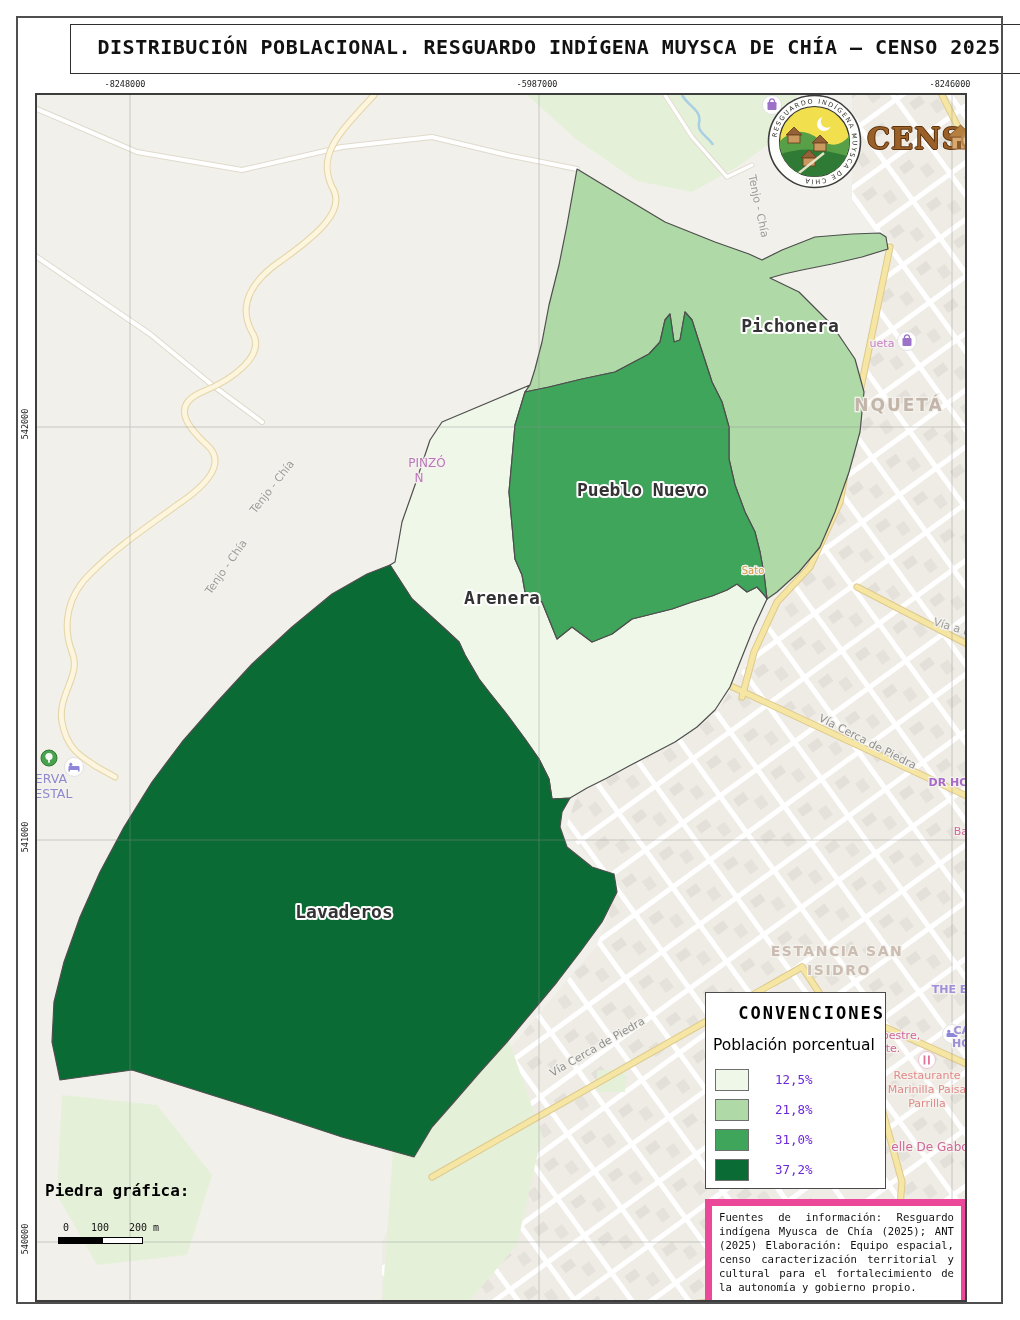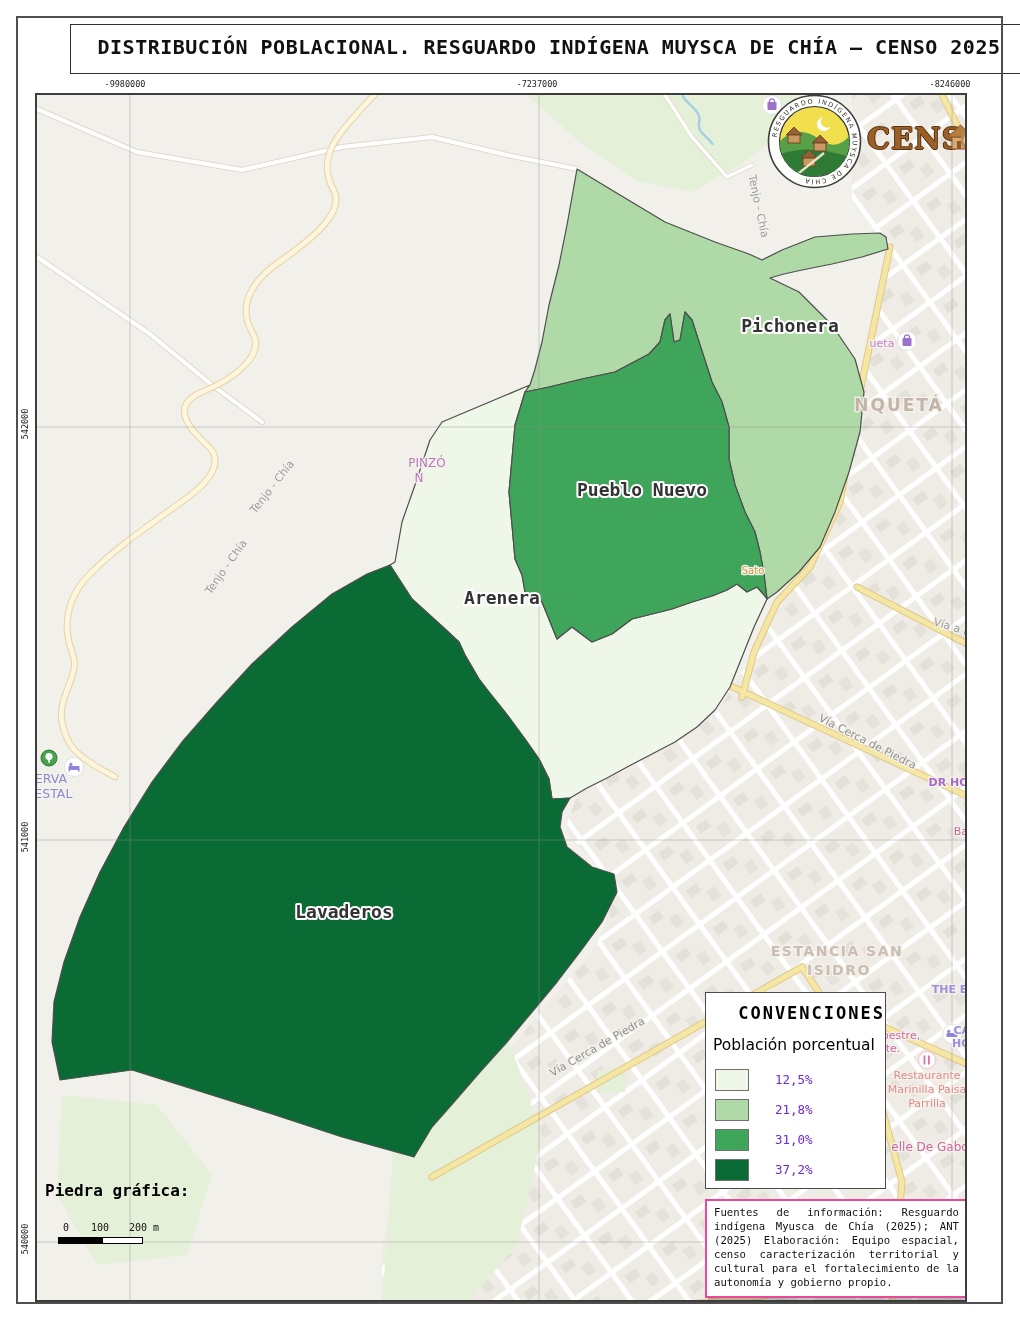--- a/index.html
+++ b/index.html
@@ -24,21 +24,21 @@
         border:1.5px solid #4a4a4a;box-sizing:border-box;z-index:20;}
   .legend-title{font-family:"DejaVu Sans Mono",monospace;font-weight:bold;font-size:17px;
         letter-spacing:2px;text-align:right;margin-top:10px;color:#000;}
   .legend-subtitle{font-family:"DejaVu Sans",sans-serif;font-size:15.5px;color:#000;
         margin:13px 0 14px 7px;}
   .leg-row{display:flex;align-items:center;margin:7px 0 0 9px;height:23px;}
   .leg-swatch{width:34px;height:22px;border:1px solid #6f6f6f;box-sizing:border-box;}
   .leg-label{font-family:"DejaVu Sans Mono",monospace;font-size:12.5px;color:#6d28d9;margin-left:26px;}
   
   .source-box{position:absolute;left:668px;top:1104px;width:263px;background:#fff;
-        border:2px solid #ec4899;box-shadow:3px 3px 0 rgba(90,90,90,.35);box-sizing:border-box;
+        border:7px solid #ec4899;box-shadow:3px 3px 0 rgba(90,90,90,.35);box-sizing:border-box;
         padding:5px 7px 6px 7px;font-family:"DejaVu Sans Mono",monospace;font-size:10.6px;
         line-height:1.32;color:#111;text-align:justify;z-index:20;}
   
   .scalebar{position:absolute;left:8px;top:1086px;width:190px;z-index:20;}
   .scale-title{font-family:"DejaVu Sans Mono",monospace;font-weight:bold;font-size:16px;color:#000;}
   .scale-ticks{position:relative;height:13px;margin-top:22px;
         font-family:"DejaVu Sans Mono",monospace;font-size:10px;color:#111;}
   .scale-ticks span{position:absolute;}
   .scale-bar{position:relative;margin-top:2px;margin-left:13px;width:85px;height:7px;
         border:1px solid #000;box-sizing:border-box;background:#fff;}
@@ -291,19 +291,19 @@
         <span style="left:18px">0</span>
         <span style="left:46px">100</span>
         <span style="left:84px">200 m</span>
       </div>
       <div class="scale-bar">
           <div class="seg"></div>
         </div>
     </div>
 
   </div>
-<span class="coord-top" style="left: 125px;">-9980000</span>
-    <span class="coord-top" style="left: 537px;">-7237000</span>
+<span class="coord-top" style="left: 125px;">-8248000</span>
+    <span class="coord-top" style="left: 537px;">-5987000</span>
     <span class="coord-top" style="left: 950px;">-8246000</span>
     <span class="coord-left" style="left: 25px; top: 419px;">542000</span>
     <span class="coord-left" style="left: 25px; top: 832px;">541000</span>
     <span class="coord-left" style="left: 25px; top: 1234px;">540000</span>
   </div>
 
 </body></html>

